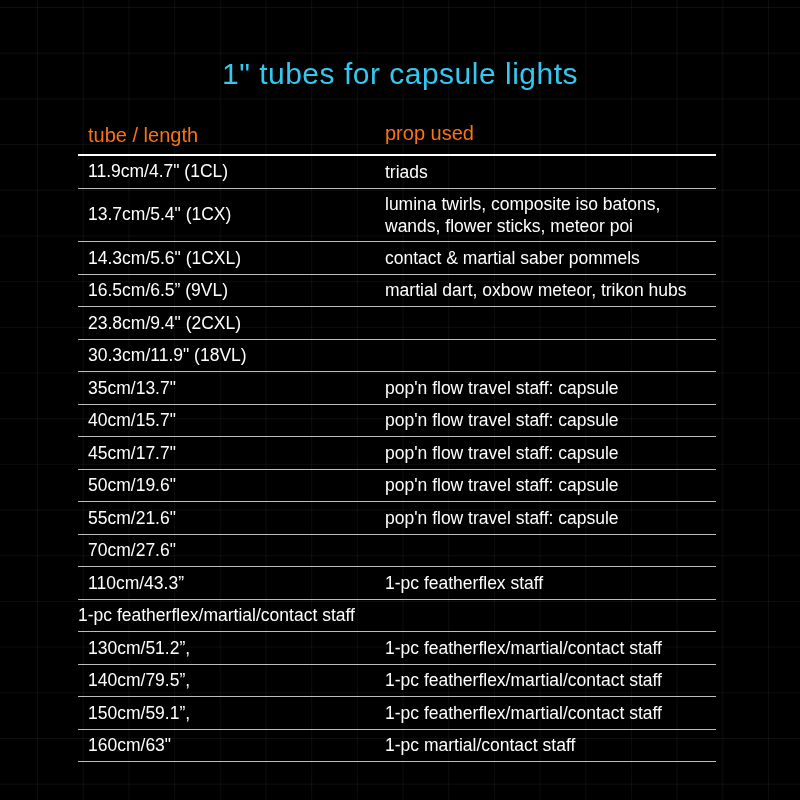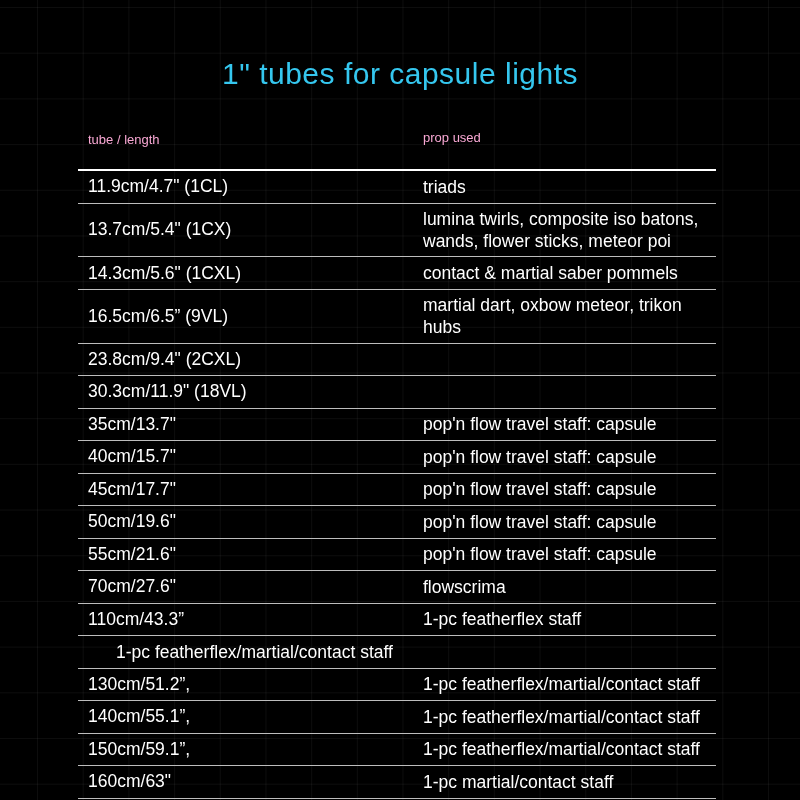--- a/index.html
+++ b/index.html
@@ -33,45 +33,44 @@
   .table {
     position: absolute;
     left: 78px;
     top: 113px;
     width: 638px;
   }
   .header-row {
     display: flex;
     align-items: flex-end;
     height: 34px;
-    padding-bottom: 22px;
+    padding-bottom: 7px;
     box-sizing: content-box;
     border-bottom: 2.5px solid #ffffff;
-    color: #f9a8d4;
-    font-size: 13px;
+    color: #f97316;
+    font-size: 20px;
   }
   .row {
     display: flex;
     align-items: center;
     min-height: 32.5px;
     box-sizing: border-box;
     border-bottom: 1px solid #bdbdbd;
     color: #ffffff;
     font-size: 17.5px;
   }
   .cell-length {
     flex: 0 0 307px;
     padding-left: 10px;
     box-sizing: border-box;
   }
   .cell-prop {
     flex: 1;
     padding: 4px 0;
     line-height: 1.28;
-    margin-left: 38px;
   }
   .header-row .cell-prop { padding: 0; }
 </style>
 </head>
 <body>
 
 <div class="title">1" tubes for capsule lights</div>
 
 <div class="table">
   <div class="header-row">
@@ -116,35 +115,34 @@
   <div class="row">
     <div class="cell-length">50cm/19.6"</div>
     <div class="cell-prop">pop'n flow travel staff: capsule</div>
   </div>
   <div class="row">
     <div class="cell-length">55cm/21.6"</div>
     <div class="cell-prop">pop'n flow travel staff: capsule</div>
   </div>
   <div class="row">
     <div class="cell-length">70cm/27.6"</div>
-    <div class="cell-prop">flowscrima</div>
   </div>
   <div class="row">
     <div class="cell-length">110cm/43.3”</div>
     <div class="cell-prop">1-pc featherflex staff</div>
   </div>
   <div class="row">
     <div class="cell-prop">1-pc featherflex/martial/contact staff</div>
   </div>
   <div class="row">
     <div class="cell-length">130cm/51.2”,</div>
     <div class="cell-prop">1-pc featherflex/martial/contact staff</div>
   </div>
   <div class="row">
-    <div class="cell-length">140cm/55.1”,</div>
+    <div class="cell-length">140cm/79.5”,</div>
     <div class="cell-prop">1-pc featherflex/martial/contact staff</div>
   </div>
   <div class="row">
     <div class="cell-length">150cm/59.1”,</div>
     <div class="cell-prop">1-pc featherflex/martial/contact staff</div>
   </div>
   <div class="row">
     <div class="cell-length">160cm/63"</div>
     <div class="cell-prop">1-pc martial/contact staff</div>
   </div>

